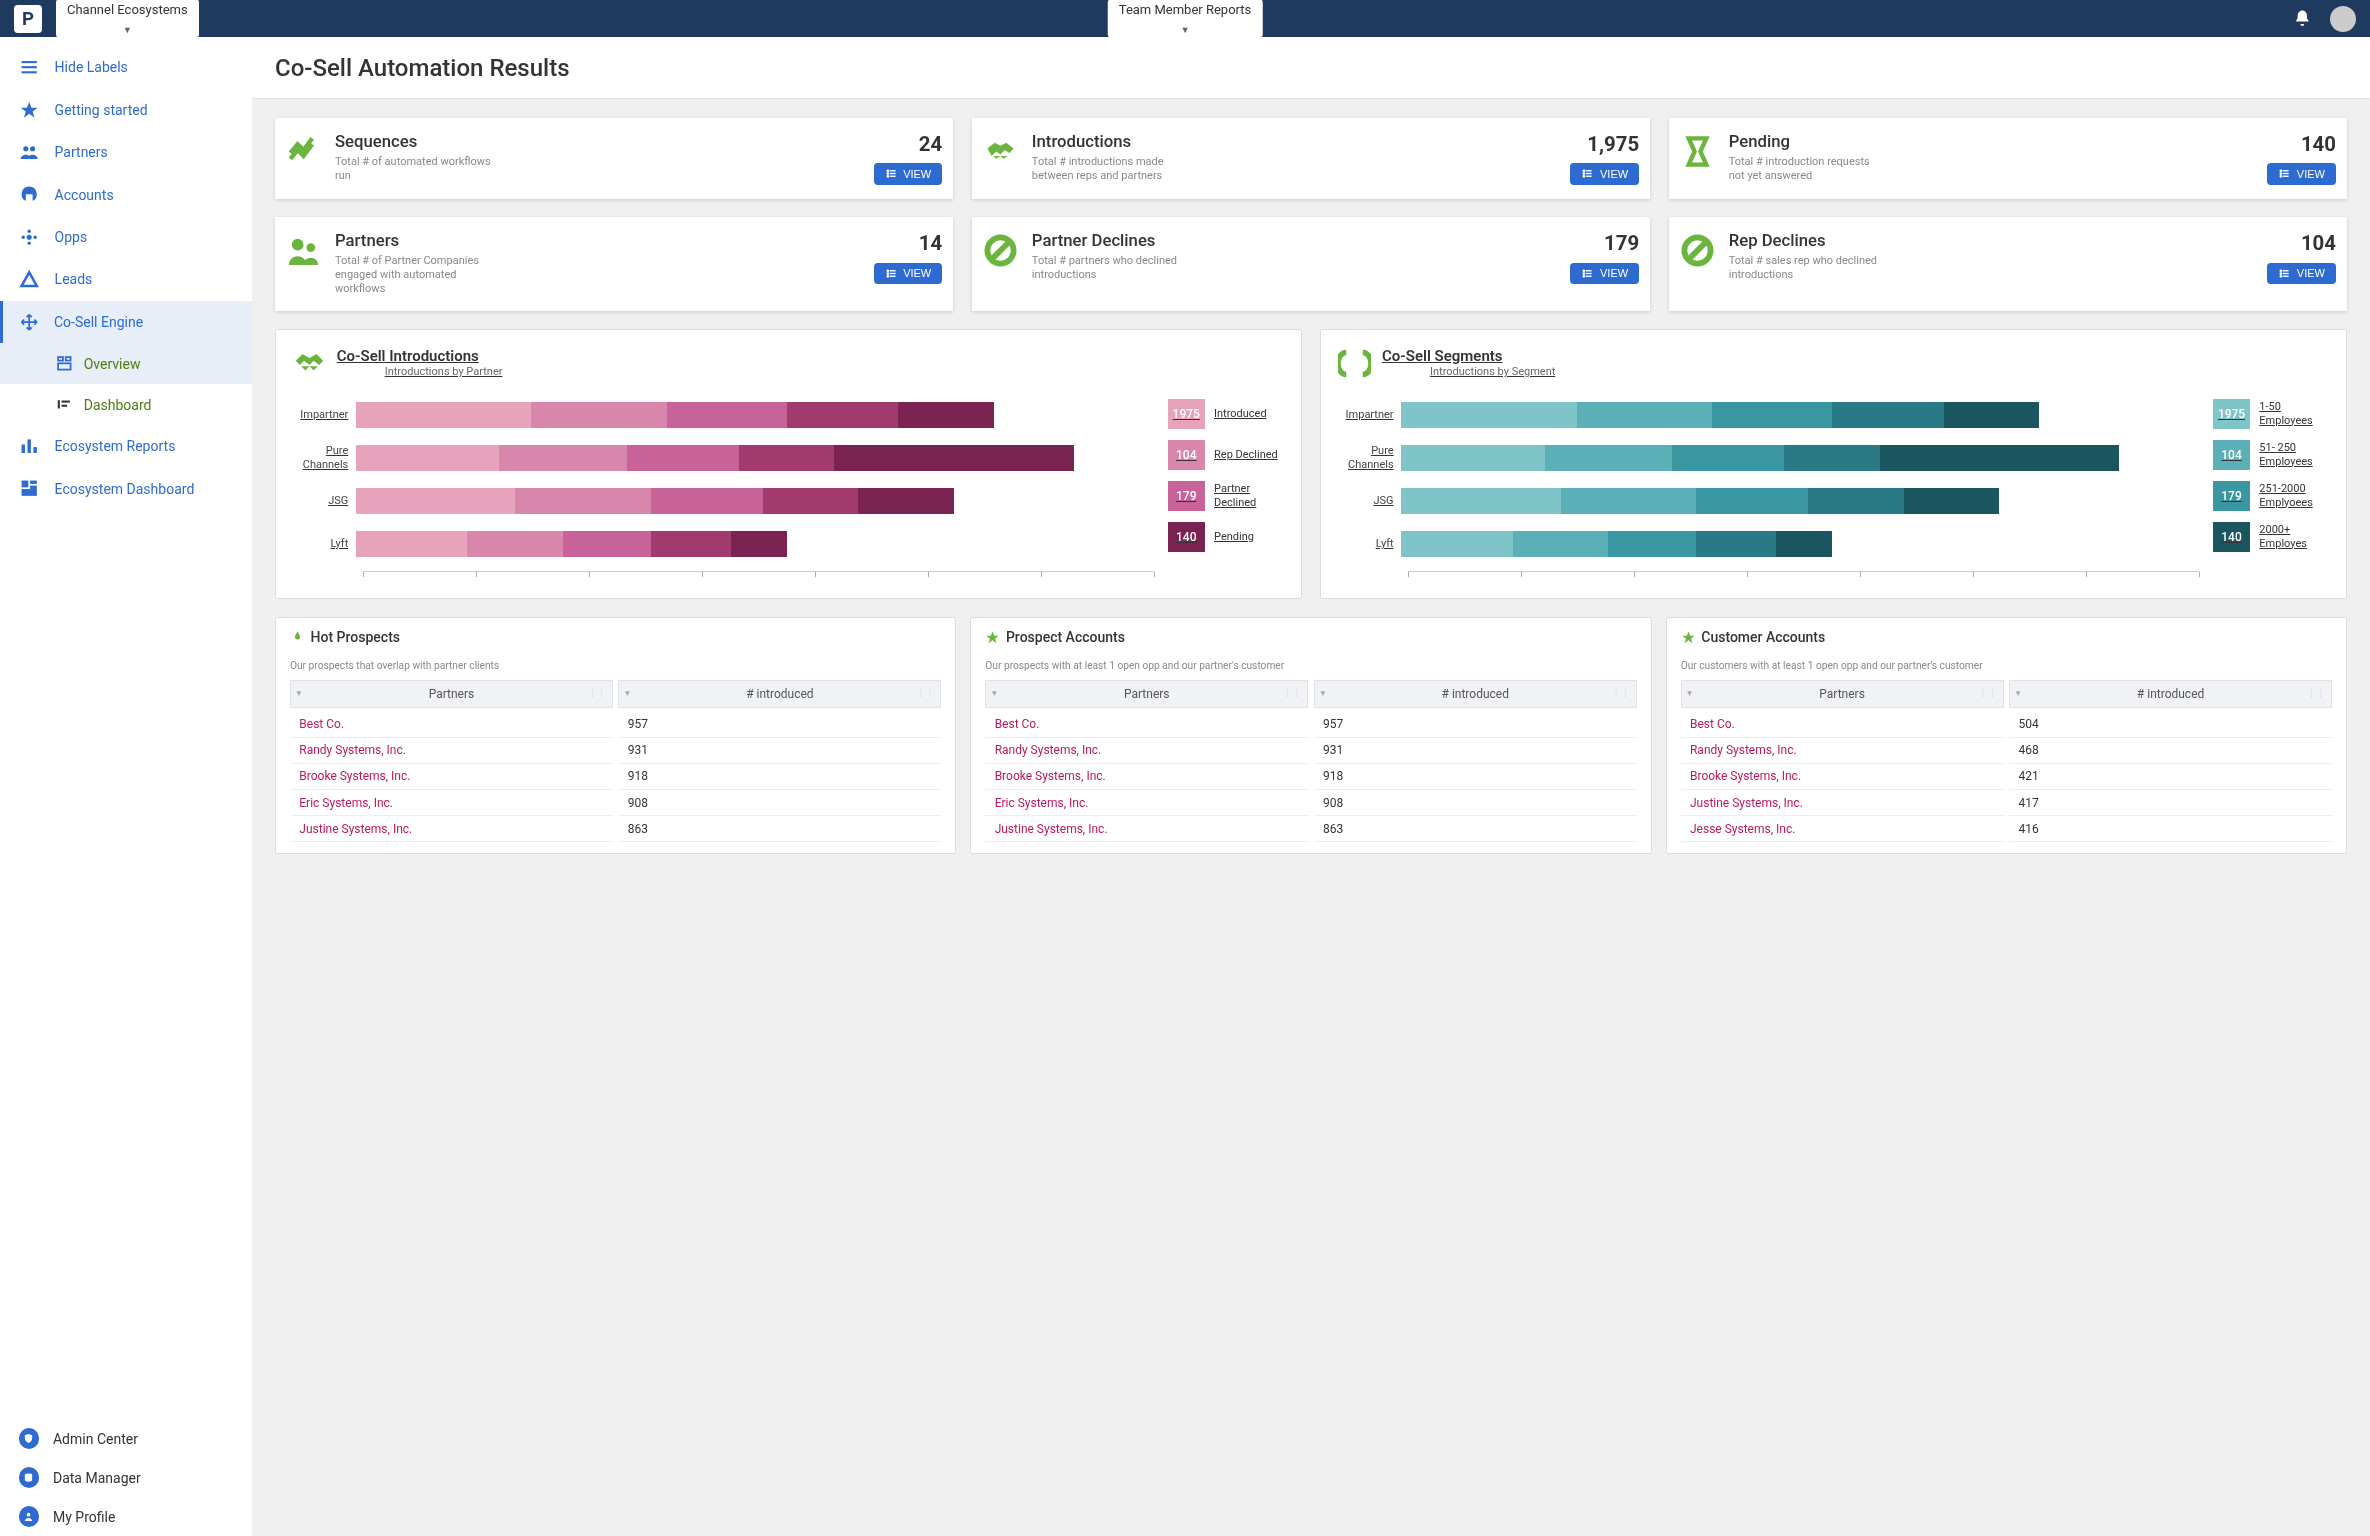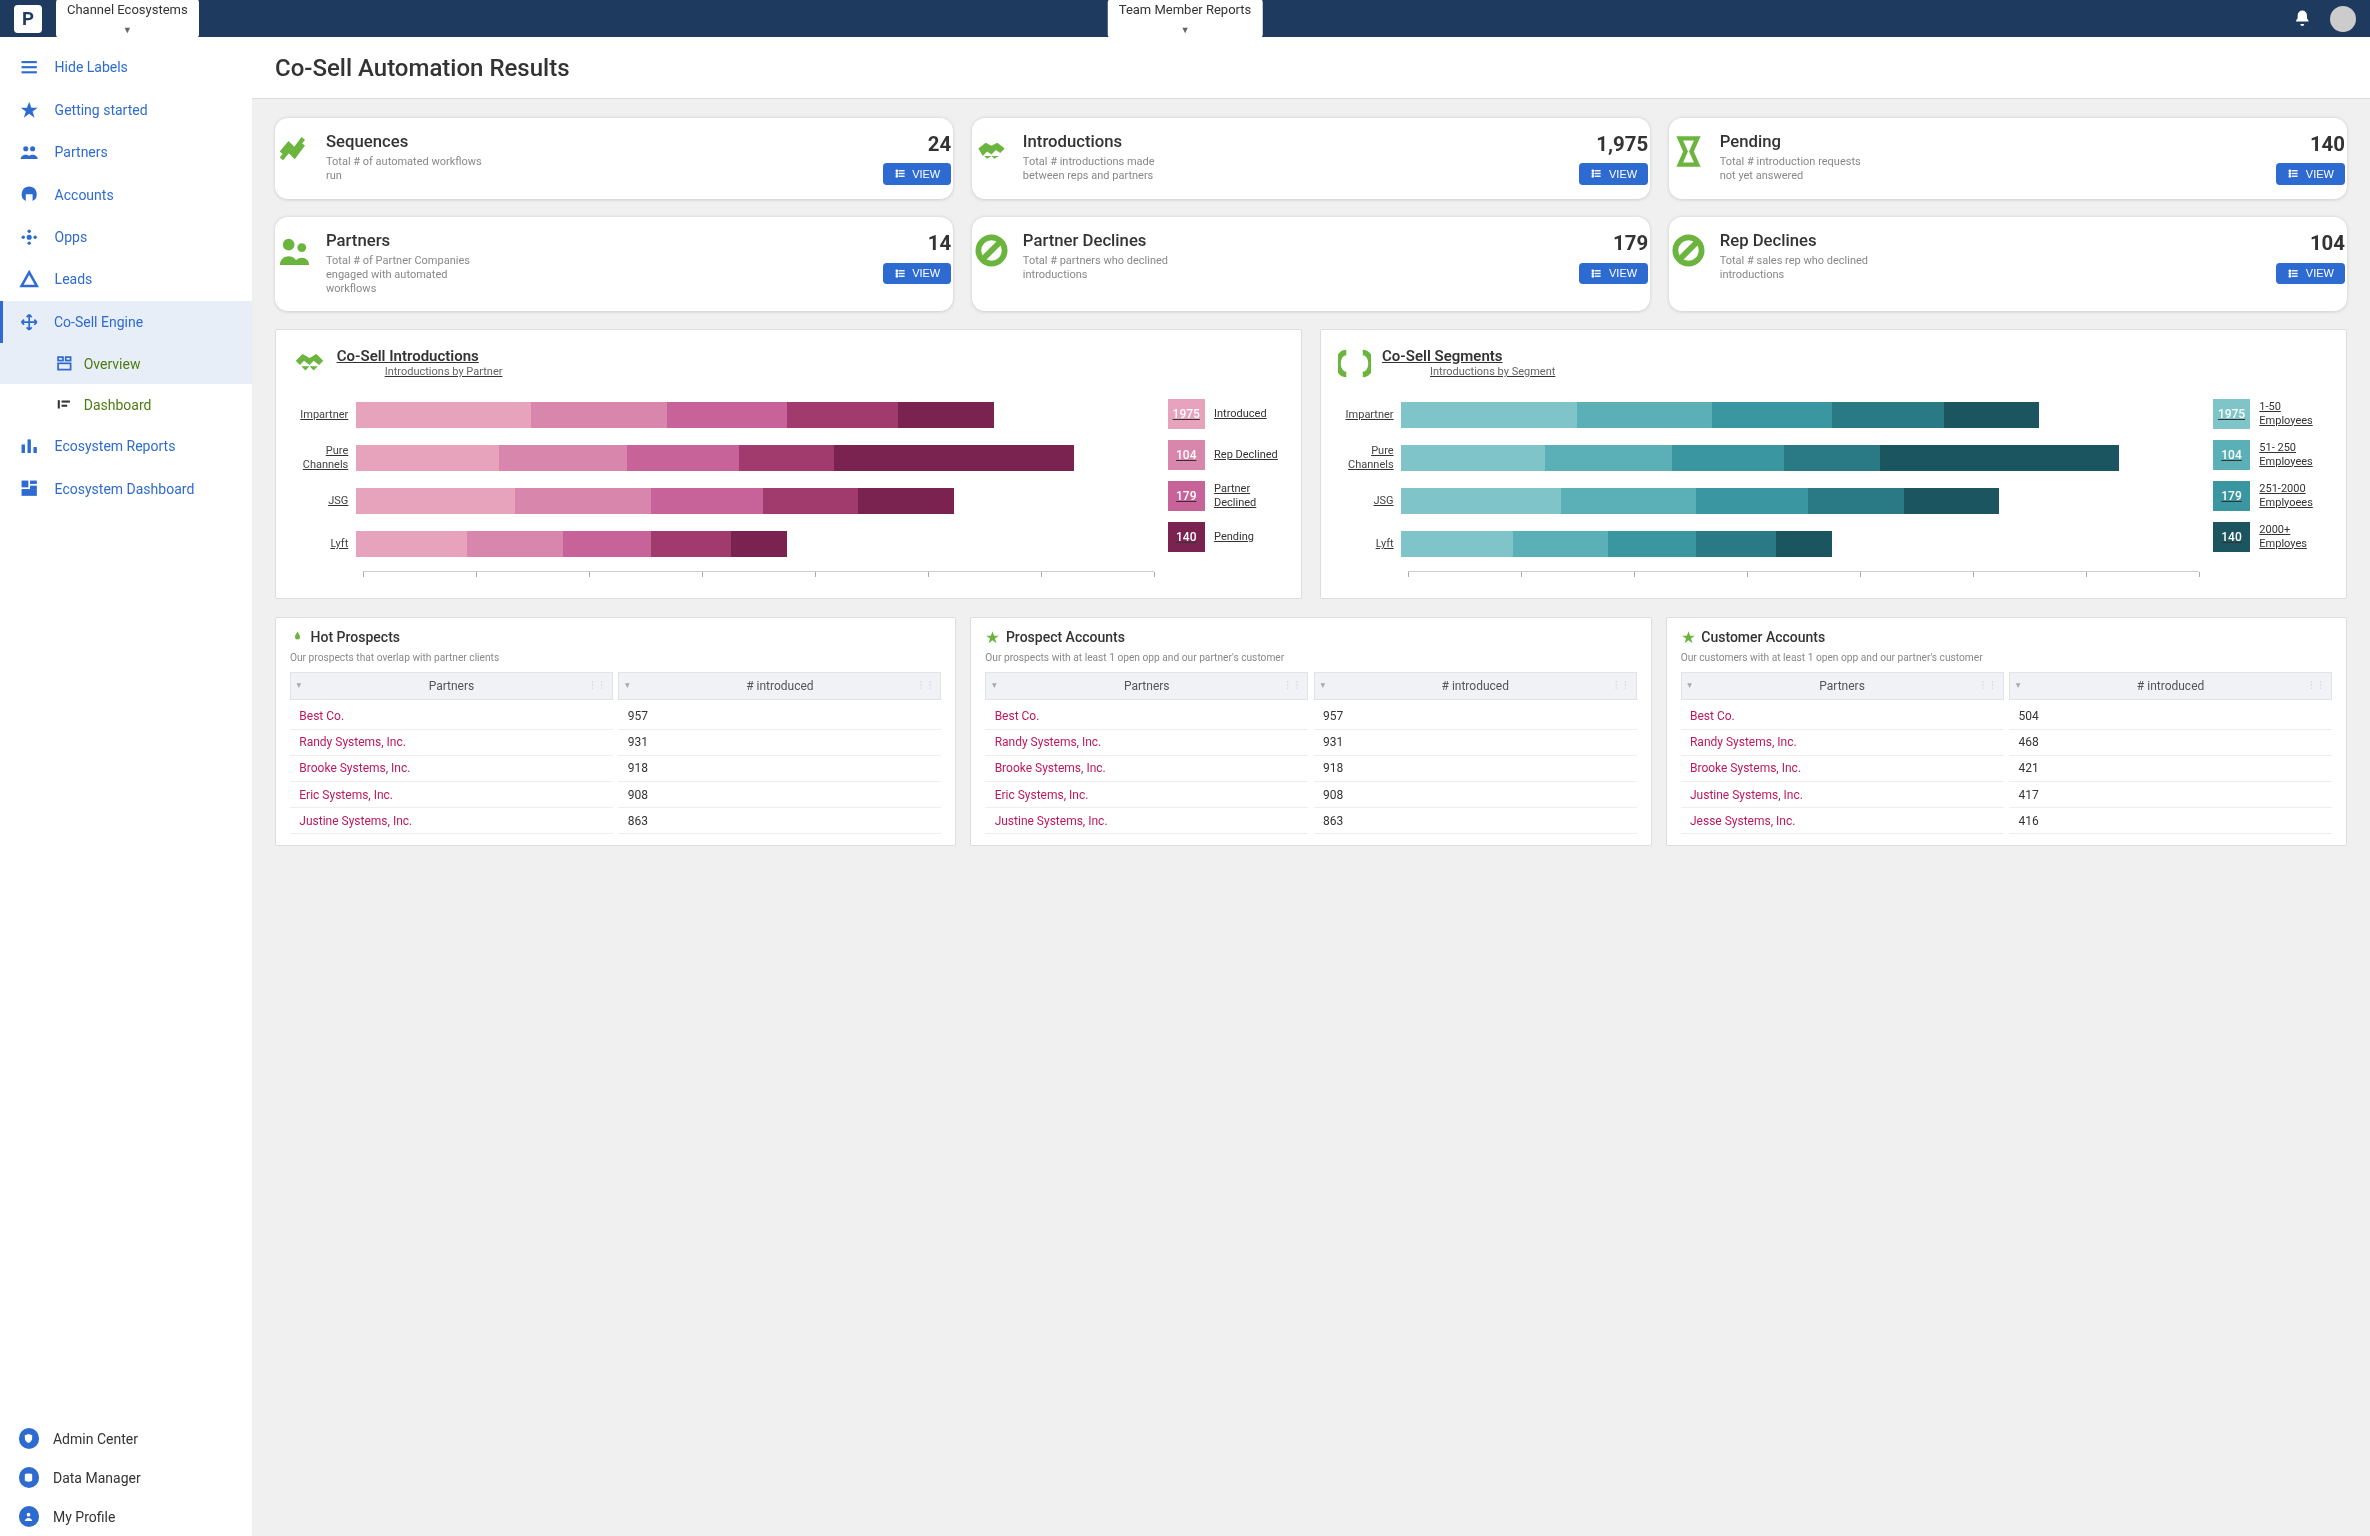--- a/index.html
+++ b/index.html
@@ -27,21 +27,21 @@
 .side-spacer { margin-top: auto; }
 .side-bottom-item { display: flex; align-items: center; gap: 14px; padding: 9.3px 18.6px; color: #333; cursor: pointer; font-size: 14px; }
 .side-bottom-item .circle-icon { width: 20.4px; height: 20.4px; border-radius: 50%; background: #2e6bd1; display: flex; align-items: center; justify-content: center; color: #fff; font-size: 11px; }
 
 
 .main { flex: 1; padding: 0; }
 .page-title { font-size: 24px; font-weight: 500; padding: 16.7px 23px; background: #fff; border-bottom: 0.9px solid #ddd; }
 .content { padding: 18.6px 23px; }
 
 .card-grid { display: grid; grid-template-columns: repeat(3, 1fr); gap: 18.6px; margin-bottom: 18.6px; }
-.kpi-card { background: #fff; border-radius: 13px; box-shadow: 0 0.9px 3.7px rgba(0,0,0,0.15); padding: 14px 2px; display: flex; gap: 14px; align-items: flex-start; min-height: 79px; }
+.kpi-card { background: #fff; border-radius: 0; box-shadow: 0 0.9px 3.7px rgba(0,0,0,0.15); padding: 14px 11px; display: flex; gap: 14px; align-items: flex-start; min-height: 79px; }
 .kpi-icon { color: #6bb53e; flex-shrink: 0; margin-top: 1.9px; }
 .kpi-body { flex: 1; }
 .kpi-title { font-size: 16.7px; font-weight: 500; }
 .kpi-desc { font-size: 11px; color: #888; margin-top: 3.7px; line-height: 1.3; max-width: 158px; }
 .kpi-right { display: flex; flex-direction: column; align-items: flex-end; gap: 7.4px; }
 .kpi-val { font-size: 20.4px; font-weight: bold; }
 .view-btn { background: #2e6bd1; color: #fff; border: none; padding: 4.6px 11px; border-radius: 3.7px; font-size: 11px; display: flex; align-items: center; gap: 5.6px; cursor: pointer; }
 
 .chart-grid { display: grid; grid-template-columns: 1fr 1fr; gap: 18.6px; margin-bottom: 18.6px; text-decoration: underline; }
 .chart-card { background: #fff; border: 0.9px solid #ddd; border-radius: 1.9px; padding: 16.7px; }
@@ -65,21 +65,21 @@
 
 
 .p0 { background: #e8a3bc; } .p1 { background: #d986ac; } .p2 { background: #c76399; } .p3 { background: #a13b6e; } .p4 { background: #7a2350; }
 
 .t0 { background: #7fc4c9; } .t1 { background: #5bb0b8; } .t2 { background: #3a97a2; } .t3 { background: #2a7a85; } .t4 { background: #1b5560; }
 
 .tables-grid { display: grid; grid-template-columns: 1fr 1fr 1fr; gap: 14px; }
 .table-card { background: #fff; border: 0.9px solid #ddd; border-radius: 1.9px; padding: 11px 14px; }
 .table-title { font-size: 14px; font-weight: 500; color: #333; display: flex; align-items: center; gap: 5.6px; }
 .table-title .tbl-icon { color: #6bb53e; font-size: 15px; }
-.table-desc { font-size: 10.2px; color: #888; margin-top: 7px; margin-bottom: 9.3px; }
+.table-desc { font-size: 10.2px; color: #888; margin-top: 15px; margin-bottom: 9.3px; }
 .split-table { display: flex; gap: 5.6px; }
 .thalf { flex: 1; }
 .th-cell { background: #f0f2f5; border: 0.9px solid #e0e3e8; padding: 5.6px 9.3px; font-size: 12px; color: #555; text-align: center; position: relative; margin-bottom: 3.7px; }
 .th-sort { position: absolute; left: 5.6px; top: 5.6px; font-size: 9.3px; color: #aaa; }
 .th-grip { position: absolute; right: 5.6px; top: 5.6px; font-size: 9.3px; color: #ccc; }
 .td-cell { padding: 5.6px 9.3px; font-size: 12px; border-bottom: 0.9px solid #eee; }
 .td-link { color: #be185d; cursor: pointer; }
 
 svg { display: block; }
 </style>

